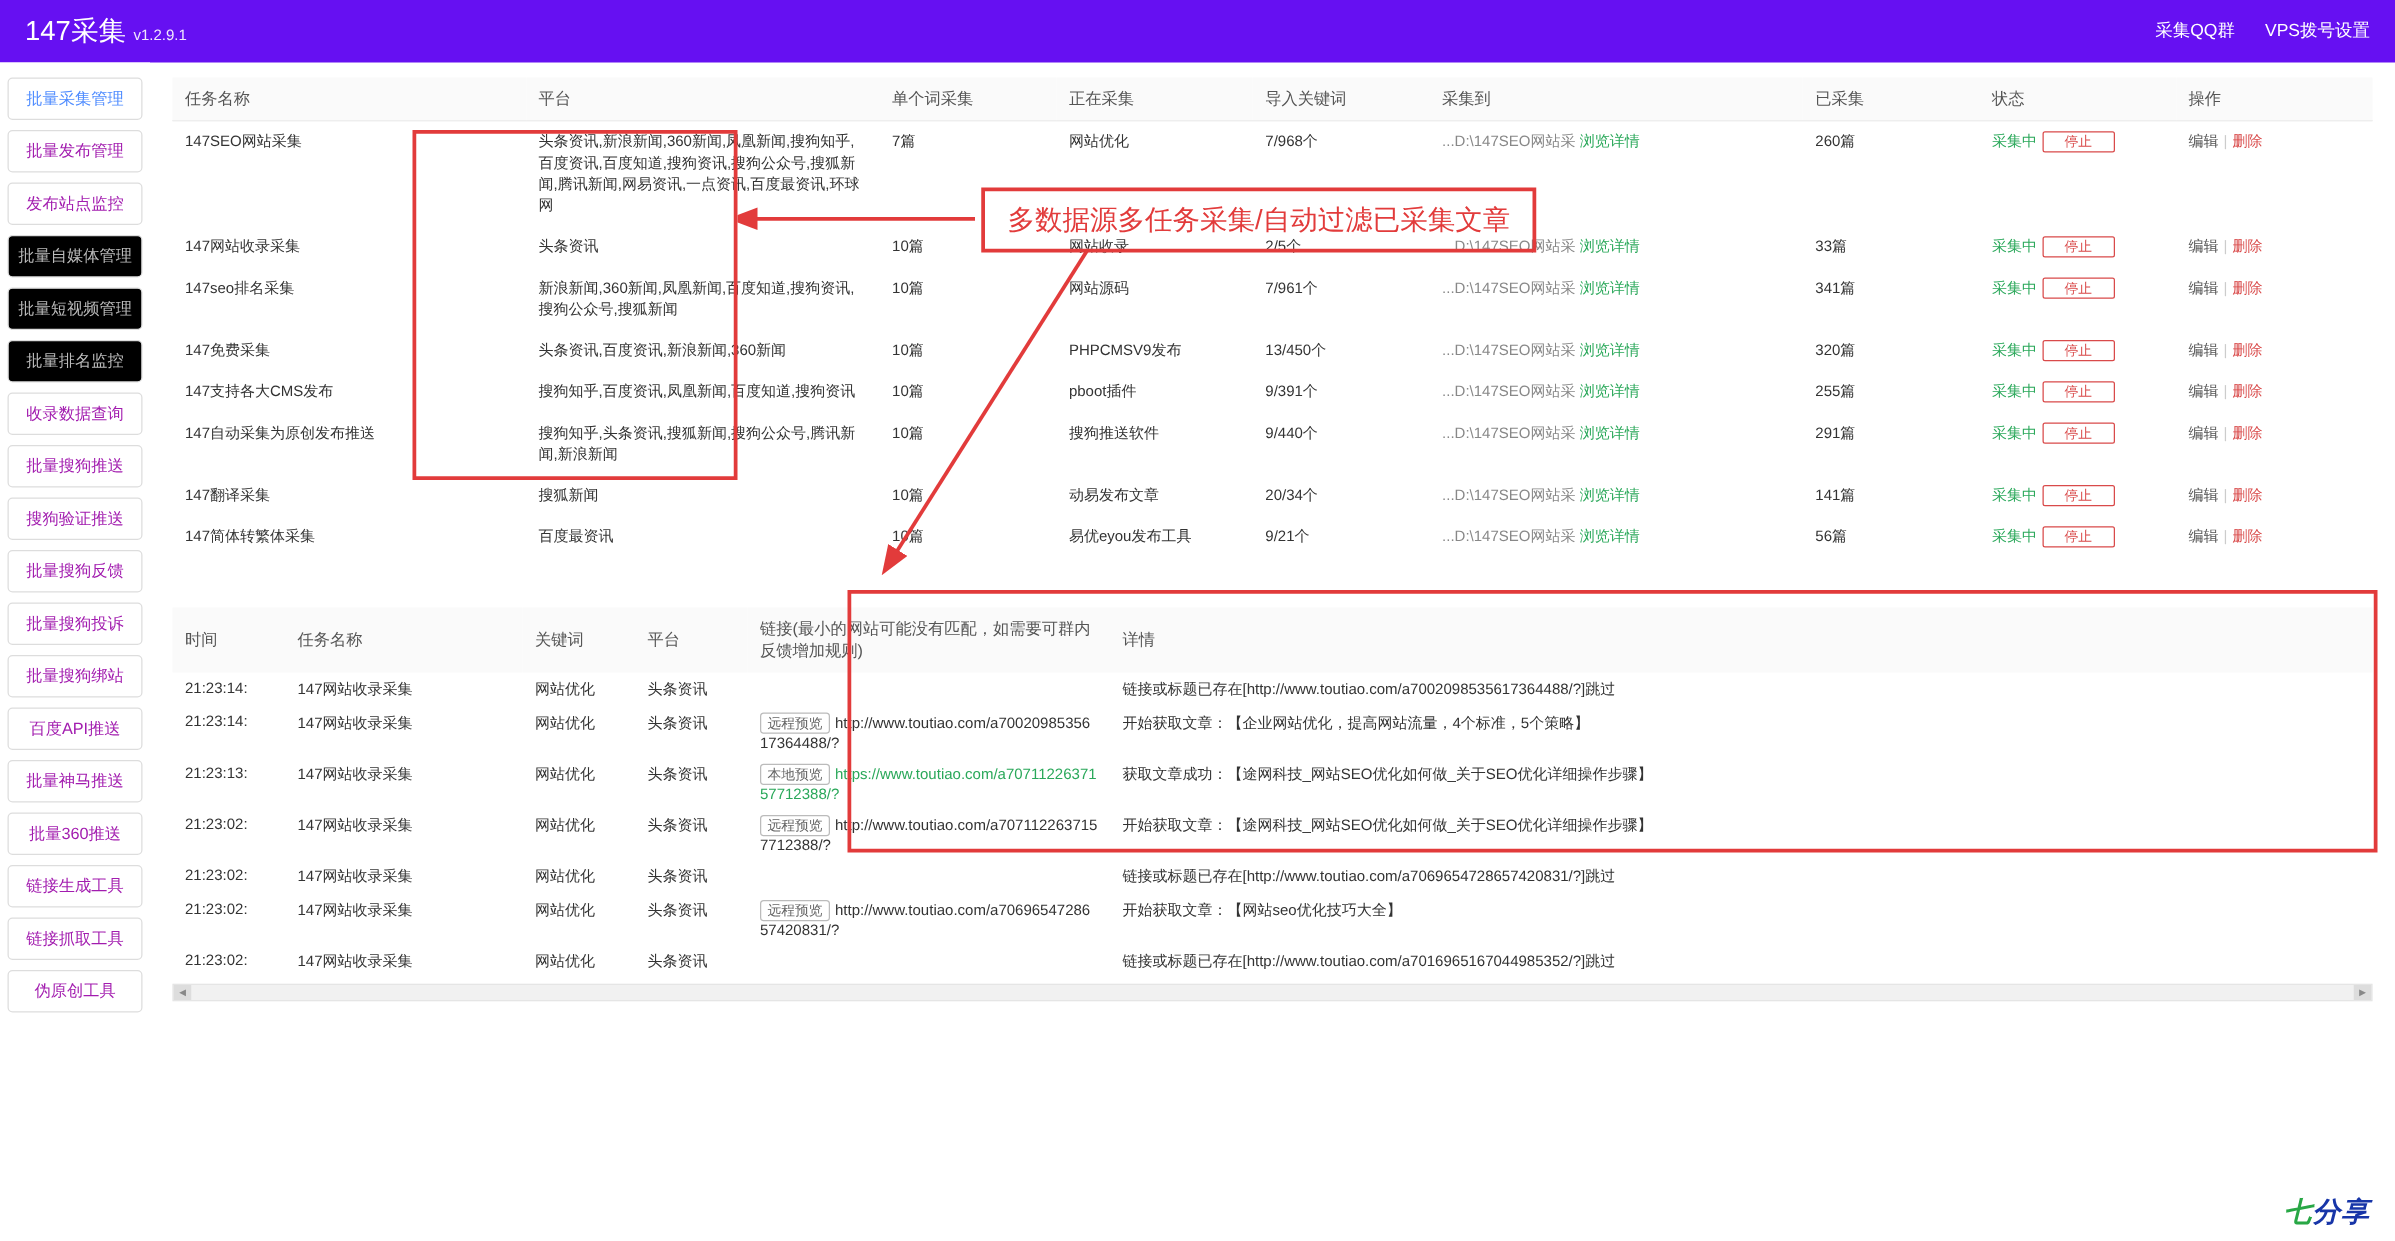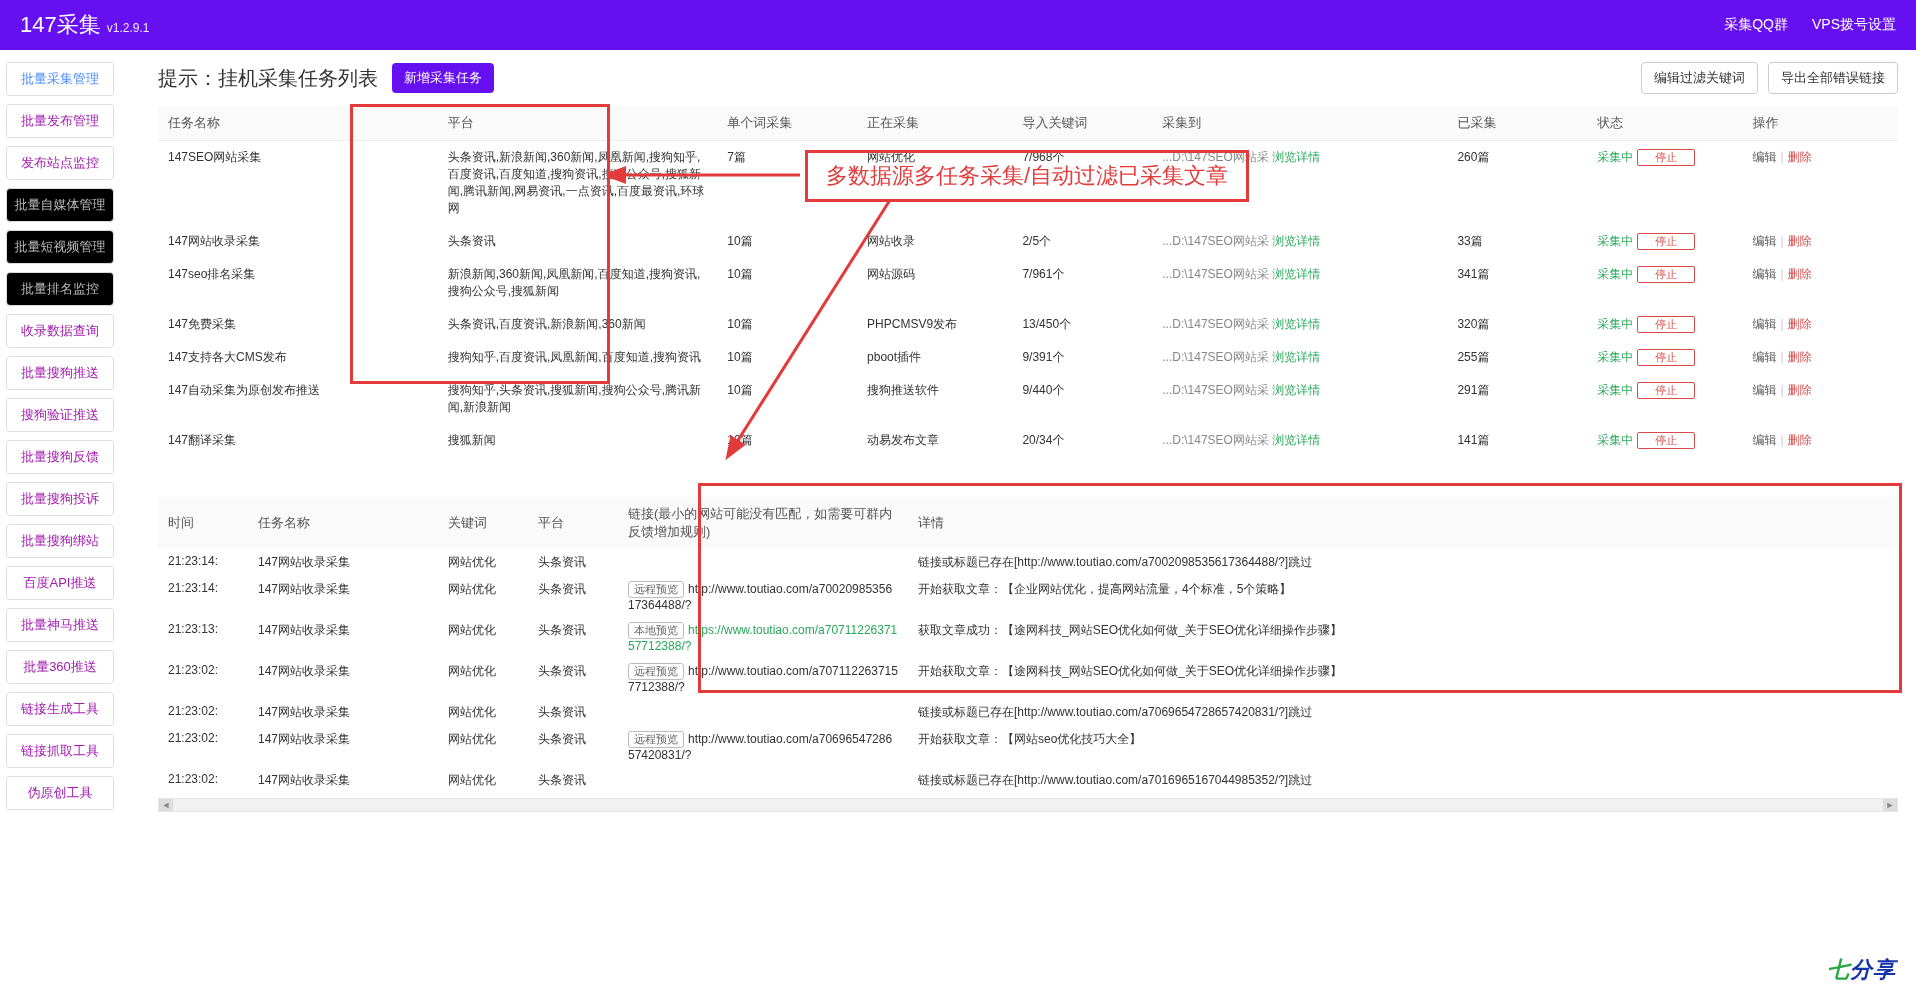--- a/index.html
+++ b/index.html
@@ -3,21 +3,21 @@
 <meta charset="utf-8">
 <style>
 * { margin: 0; padding: 0; box-sizing: border-box; }
 body { font-family: "Microsoft YaHei", Arial, sans-serif; font-size: 13px; background: #fff; color: #333; }
 .header { background: #6610f2; color: #fff; height: 50px; display: flex; align-items: center; padding: 0 20px; justify-content: space-between; }
 .header-left { display: flex; align-items: baseline; gap: 6px; }
 .brand { font-size: 22px; font-weight: 400; }
 .version { font-size: 12px; opacity: .9; }
 .header-right { display: flex; gap: 24px; font-size: 14px; }
 .header-link { color: #fff; text-decoration: none; cursor: pointer; }
-.layout { display: flex; height: calc(100vh - 50px); gap: 20px; }
+.layout { display: flex; height: calc(100vh - 50px); }
 .sidebar { width: 120px; padding: 12px 6px; display: flex; flex-direction: column; gap: 8px; overflow-y: auto; background: #fff; }
 .side-btn { border: 1px solid #ddd; background: #fff; border-radius: 4px; padding: 7px 4px; font-size: 13px; text-align: center; cursor: pointer; color: #a21caf; white-space: nowrap; }
 .side-btn.active { color: #4f8cff; }
 .side-btn.disabled { color: #bbb; background: #000000; cursor: default; }
 .main { flex: 1; padding: 12px 18px 0 18px; overflow: auto; position: relative; }
 .title-row { display: flex; align-items: center; gap: 14px; margin-bottom: 12px; }
 .page-title { font-size: 20px; font-weight: 400; }
 .btn-primary { background: #6610f2; color: #fff; border: none; border-radius: 4px; padding: 6px 12px; font-size: 13px; cursor: pointer; }
 .title-actions { margin-left: auto; display: flex; gap: 10px; }
 .btn-outline { background: #fff; border: 1px solid #ccc; border-radius: 4px; padding: 6px 12px; font-size: 13px; cursor: pointer; color: #333; }
@@ -79,28 +79,20 @@
       <div class="side-btn">批量搜狗绑站</div>
       <div class="side-btn">百度API推送</div>
       <div class="side-btn">批量神马推送</div>
       <div class="side-btn">批量360推送</div>
       <div class="side-btn">链接生成工具</div>
       <div class="side-btn">链接抓取工具</div>
       <div class="side-btn">伪原创工具</div>
     </div>
 
   <div class="main">
-    <div class="title-row">
-      <span class="page-title">提示：挂机采集任务列表</span>
-      <button class="btn-primary">新增采集任务</button>
-      <div class="title-actions">
-        <button class="btn-outline">编辑过滤关键词</button>
-        <button class="btn-outline">导出全部错误链接</button>
-      </div>
-    </div>
 
     <table class="tbl">
       <colgroup>
         <col style="width:180px">
           <col style="width:180px">
           <col style="width:90px">
           <col style="width:100px">
         <col style="width:90px">
           <col style="width:190px">
           <col style="width:90px">
@@ -191,20 +183,31 @@
             <td>147翻译采集</td>
             <td>搜狐新闻</td>
             <td>10篇</td>
             <td>动易发布文章</td>
             <td>20/34个</td>
             <td><span class="ellipsis">...D:\147SEO网站采</span> <span class="link-green">浏览详情</span></td>
             <td>141篇</td>
             <td class="status-cell"><span class="status-green">采集中</span><span class="status-stop">停止</span></td>
             <td><span class="op-edit">编辑</span><span class="op-sep">|</span><span class="op-del">删除</span></td>
           </tr>
+          <tr>
+            <td>147简体转繁体采集</td>
+            <td>百度最资讯</td>
+            <td>10篇</td>
+            <td>易优eyou发布工具</td>
+            <td>9/21个</td>
+            <td><span class="ellipsis">...D:\147SEO网站采</span> <span class="link-green">浏览详情</span></td>
+            <td>56篇</td>
+            <td class="status-cell"><span class="status-green">采集中</span><span class="status-stop">停止</span></td>
+            <td><span class="op-edit">编辑</span><span class="op-sep">|</span><span class="op-del">删除</span></td>
+          </tr>
         </tbody>
     </table>
 
     <div class="red-rect" style="left:210px; top:54px; width:260px; height:280px;"></div>
     <div class="callout-box" style="left:665px; top:100px;">多数据源多任务采集/自动过滤已采集文章</div>
     <svg class="arrow" style="left:470px; top:110px;" width="200" height="40">
       <defs>
           <marker id="ah1" markerWidth="10" markerHeight="10" refX="2" refY="3" orient="auto">
             <path d="M0,0 L0,6 L8,3 z" fill="#e23b3b"></path>
           </marker>

